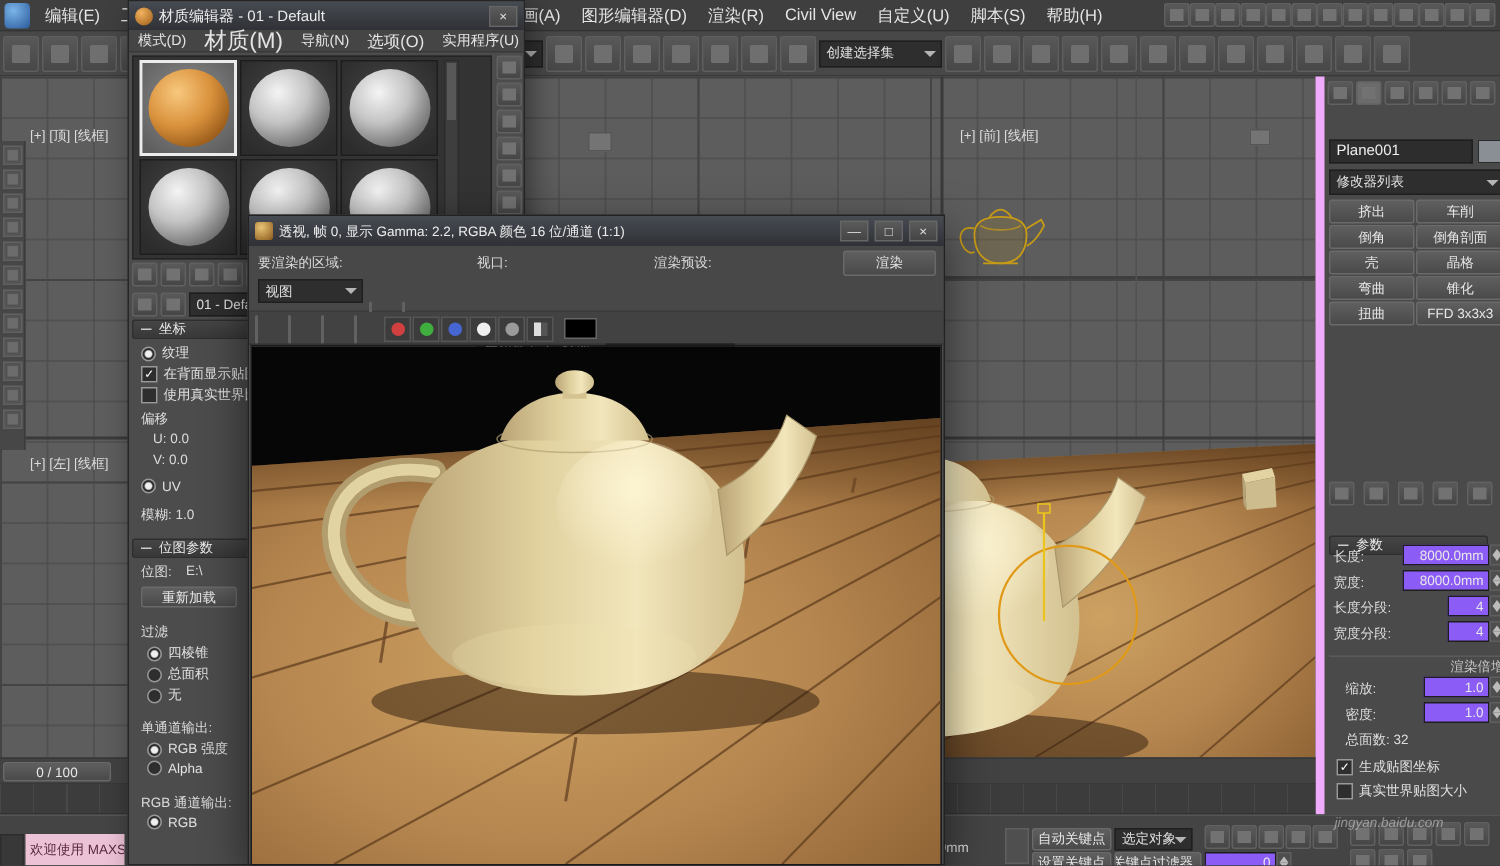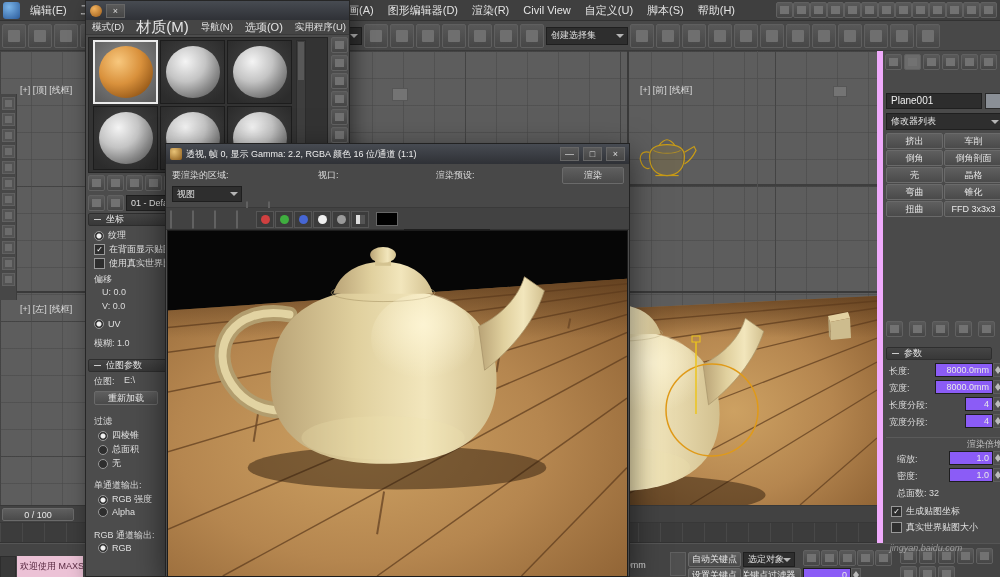--- a/index.html
+++ b/index.html
@@ -255,21 +255,21 @@
     <div class="btn abs" style="left:61px;top:133px;width:59px;height:16px">锥化</div>
     <div class="btn abs" style="left:3px;top:150px;width:57px;height:16px">扭曲</div>
     <div class="btn abs" style="left:61px;top:150px;width:59px;height:16px">FFD 3x3x3</div>
     <div class="abs" style="left:3px;top:270px;display:flex;gap:6px">
       <span class="ico-sm"></span>
       <span class="ico-sm"></span>
       <span class="ico-sm"></span>
       <span class="ico-sm"></span>
       <span class="ico-sm"></span>
     </div>
-    <div class="rollhead abs" style="left:3px;top:296px;width:106px">
+    <div class="rollhead abs" style="left:3px;top:306px;width:106px">
       <span>参数</span>
     </div>
     <span class="abs lbl9" style="left:6px;top:314px">长度:</span>
     <div class="spin abs" style="left:52px;top:312px;width:68px">
       <span class="val">8000.0mm</span>
         <span class="arrows"></span>
     </div>
     <span class="abs lbl9" style="left:6px;top:331px">宽度:</span>
     <div class="spin abs" style="left:52px;top:329px;width:68px">
       <span class="val">8000.0mm</span>
@@ -340,20 +340,21 @@
       <span class="ico-sm"></span>
       <span class="ico-sm"></span>
       <span class="ico-sm"></span>
       <span class="ico-sm"></span>
     </div>
   </div>
 
   <div class="abs" style="left:85px;top:0;width:265px;height:577px;background:#4c4c4c;border:1px solid #262626;box-shadow:4px 6px 18px rgba(0,0,0,.45);z-index:20">
     <div class="wtitle" style="height:19px">
       <span style="width:12px;height:12px;border-radius:50%;background:radial-gradient(circle at 35% 30%,#f2b25e,#9a5a18);flex:none"></span>
+      <span style="flex:1;overflow:hidden;white-space:nowrap">材质编辑器 - 01 - Default</span>
       <span class="wbtn">×</span>
     </div>
     <div style="height:15px;background:#454545;border-bottom:1px solid #3a3a3a;display:flex;align-items:center">
       <span class="menu-item" style="font-size:9.5px;padding:0 6px">模式(D)</span>
       <span class="menu-item" style="font-size:15px;padding:0 6px">材质(M)</span>
       <span class="menu-item" style="font-size:9.5px;padding:0 6px">导航(N)</span>
       <span class="menu-item" style="font-size:11px;padding:0 6px">选项(O)</span>
       <span class="menu-item" style="font-size:9.5px;padding:0 6px">实用程序(U)</span>
     </div>
     <div class="abs" style="left:2px;top:36px;width:240px;height:136px;background:#333;border:1px solid #242424">

